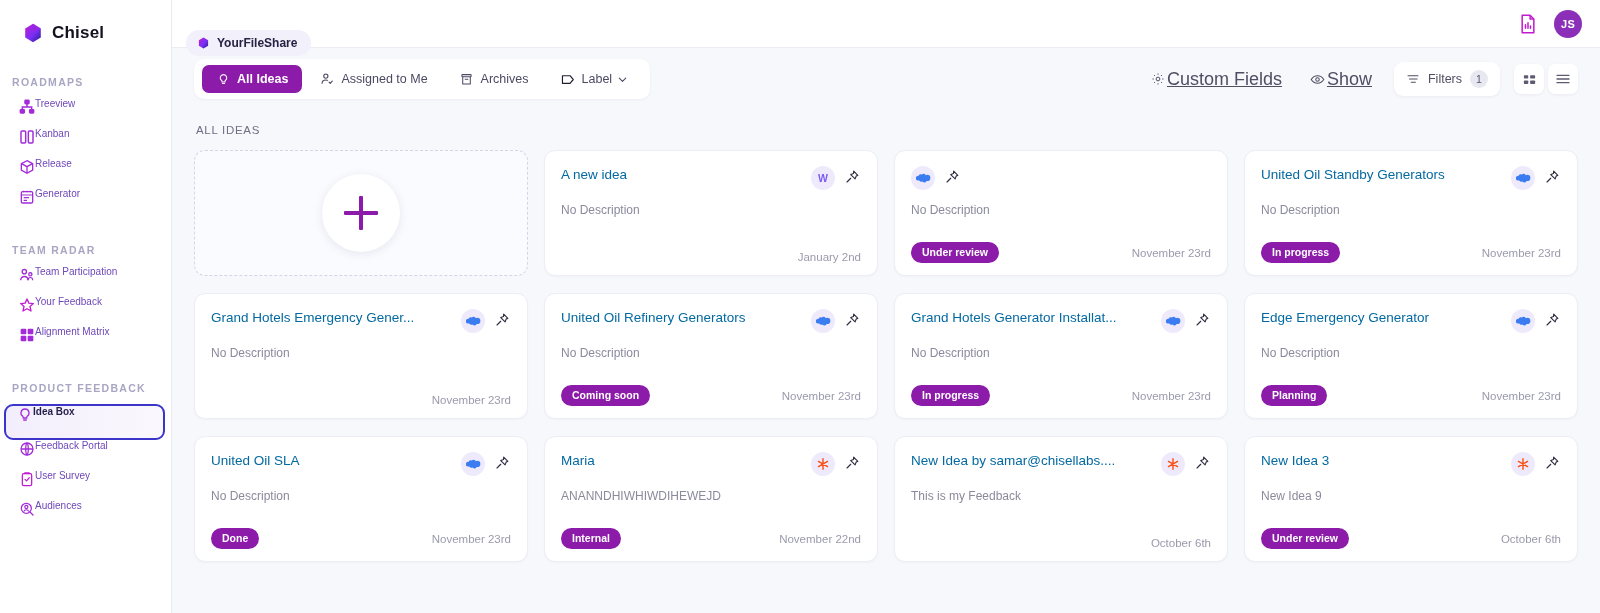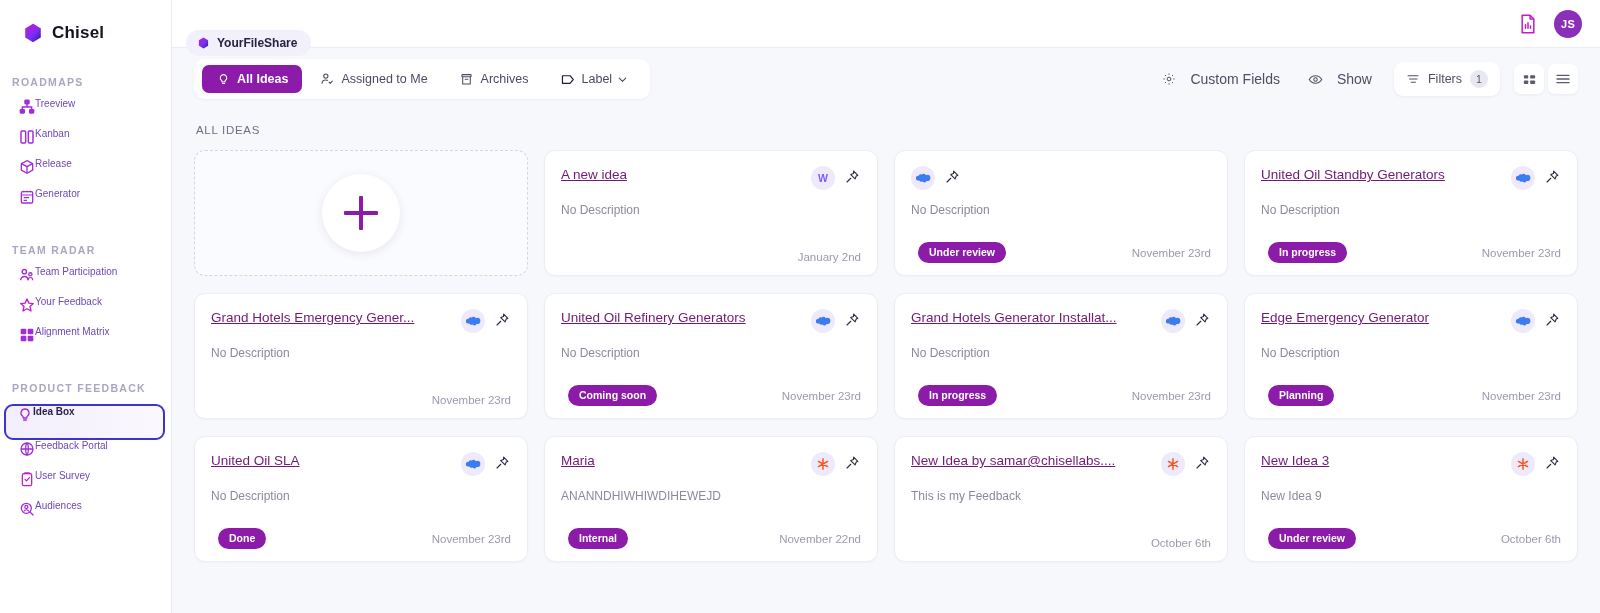--- a/index.html
+++ b/index.html
@@ -77,23 +77,24 @@
     display: flex; align-items: center; gap: 7px;
     font-size: 12.5px; color: #4b4a63; padding: 7px 14px; border-radius: 7px; cursor: pointer;
     white-space: nowrap;
   }
   .tab.active { background: #8b1ba8; color: #fff; font-weight: bold; }
   .tab .ti { width: 14px; height: 14px; display: flex; align-items: center; justify-content: center; }
 
   .toolbar-spacer { flex: 1; }
   .toolbar-right { display: flex; align-items: center; gap: 4px; }
   .tr-btn {
-    display: flex; align-items: center; gap: 14px;
-    font-size: 14px; color: #4f4e63; padding: 8px 12px; border-radius: 8px; cursor: pointer;
+    display: flex; align-items: center; gap: 2px;
+    font-size: 18px; color: #4f4e63; padding: 8px 12px; border-radius: 8px; cursor: pointer;
     white-space: nowrap;
+    text-decoration: underline;
   }
   .filters-pill {
     background: #fff; border-radius: 9px; padding: 8px 12px;
     display: flex; align-items: center; gap: 8px; font-size: 12.5px; color: #4f4e63;
     box-shadow: 0 1px 3px rgba(40,30,90,.06); cursor: pointer; margin-left: 6px;
   }
   .count-badge {
     background: #e8e9f0; color: #54536b; border-radius: 50%;
     width: 18px; height: 18px; font-size: 10.5px;
     display: flex; align-items: center; justify-content: center;
@@ -129,35 +130,35 @@
   .plus::before { left: 0; top: 15px; width: 34px; height: 4px; }
   .plus::after { top: 0; left: 15px; height: 34px; width: 4px; }
 
   .card {
     height: 126px; background: #fff; border: 1px solid #eceef5; border-radius: 11px;
     padding: 15px 16px 12px 16px; display: flex; flex-direction: column;
     cursor: pointer; box-shadow: 0 1px 2px rgba(40,30,90,.03);
   }
   .card-head { display: flex; align-items: flex-start; gap: 8px; }
   .card-title {
-    flex: 1; font-size: 13.5px; color: #701a75; line-height: 17px;
-    white-space: nowrap; overflow: hidden; text-overflow: ellipsis; text-decoration: underline;
+    flex: 1; font-size: 13.5px; color: #0369a1; line-height: 17px;
+    white-space: nowrap; overflow: hidden; text-overflow: ellipsis;
   }
   .src-avatar {
     width: 24px; height: 24px; border-radius: 50%; background: #eeeafc;
     display: flex; align-items: center; justify-content: center; flex: 0 0 24px;
     font-size: 10.5px; font-weight: bold; color: #7d5cf0;
   }
   .pin-btn { width: 18px; height: 18px; flex: 0 0 18px; display:flex; align-items:center; justify-content:center; margin-top: 2px; }
   .card-desc { font-size: 12px; color: #8b8a9c; margin-top: 13px; line-height: 15px;
     white-space: nowrap; overflow: hidden; text-overflow: ellipsis; }
   .card-foot { margin-top: auto; display: flex; align-items: center; }
   .status-badge {
     background: #8b1ba8; color: #fff; font-size: 10.5px; font-weight: bold;
-    border-radius: 11px; padding: 4px 11px; line-height: 13px; margin-left: 7px;
+    border-radius: 11px; padding: 4px 11px; line-height: 13px;
   }
   .card-date { margin-left: auto; font-size: 11.5px; color: #9b9aad; }
 </style>
 </head>
 <body>
 
 <div class="app">
 
   <aside class="sidebar">
     <div class="brand">

